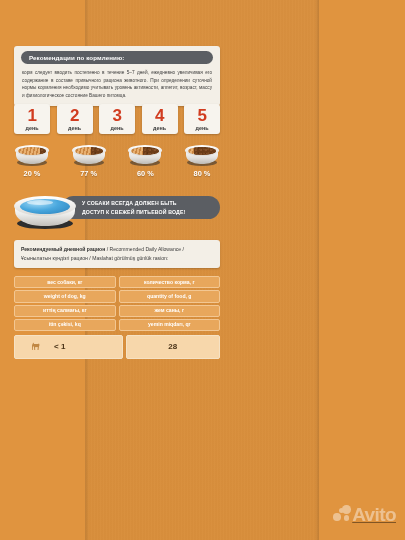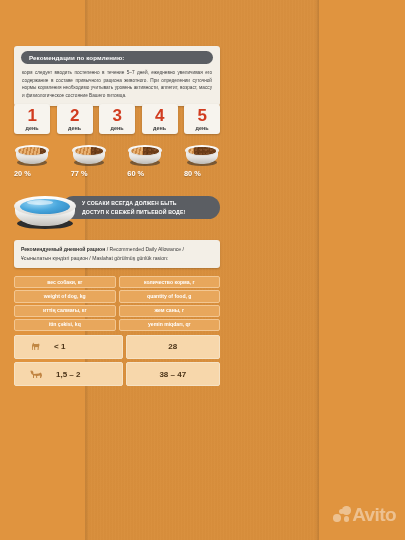--- a/index.html
+++ b/index.html
@@ -85,21 +85,21 @@
     font-size: 5.4px;
     font-weight: bold;
     margin-top: 1px;
   }
 
   
   .bowls-row {
     position: absolute; left: 14px; top: 142px; width: 206px;
     display: flex; justify-content: space-between;
   }
-  .bowl-cell { width: 36px; }
+  .bowl-cell { width: 36px; text-align: center; }
   .bowl {
     position: relative;
     width: 34px; height: 24px;
     margin: 0 auto;
   }
   .bowl-shadow {
     position: absolute; left: 2px; bottom: 0px;
     width: 30px; height: 7px; border-radius: 50%;
     background: #2b2b2b; opacity: .55;
   }
@@ -239,22 +239,23 @@
     color: #4a3318;
     font-size: 8px;
     font-weight: bold;
   }
   .td-left { justify-content: flex-start; padding-left: 14px; gap: 12px; }
   .dog-icon { display: block; }
 
   
   .avito {
     position: absolute; right: 9px; bottom: 16px;
-    display: flex; align-items: center; gap: 2px;
+    display: flex; gap: 2px;
     opacity: .42;
+    text-decoration: underline;
   }
   .avito-dots { position: relative; width: 17px; height: 17px; }
   .avito-dots i { position: absolute; border-radius: 50%; background: #ffffff; display:block; }
   .d1 { width: 7.5px; height: 7.5px; left: 0px; top: 8px; }
   .d2 { width: 5px;   height: 5px;   left: 6px; top: 2.5px; }
   .d3 { width: 8.5px; height: 8.5px; left: 9px; top: 0px; }
   .d4 { width: 5.5px; height: 5.5px; left: 10.5px; top: 10px; }
   .avito-word {
     color: #ffffff;
     font-size: 19px;
@@ -392,27 +393,20 @@
       <div class="td-cell td-left">
         <svg class="dog-icon" width="13" height="11" viewBox="0 0 26 22">
           <path fill="#c18844" d="M7 6 L9 3 L10 6 L18 6 L20 5 L21 8 L20 11 L19 18 L17 18 L17.5 12 L12 12.5 L12.5 18 L10.5 18 L10 12 L8 10 L7.5 18 L6 18 L6 9 Z"></path>
         </svg>
         <span>&lt; 1</span>
       </div>
       <div class="td-cell">28</div>
     </div>
 
     <div class="tr-row">
-      <div class="td-cell td-left">
-        <svg class="dog-icon" width="15" height="11" viewBox="0 0 30 22">
-          <path fill="#c08341" d="M3 5 L4 2 L6 5 L7 3 L8.5 6 L9 10 L20 9 L23 7 L25 9 L26 13 L24 18 L22 18 L22.5 13 L16 14 L16.5 18 L14.5 18 L14 13.5 L10 13 L10 18 L8 18 L8 12 L5 10 Z"></path>
-        </svg>
-        <span>1,5 – 2</span>
-      </div>
-      <div class="td-cell">38 – 47</div>
     </div>
 
   </div>
 
   <div class="avito">
     <div class="avito-dots">
       <i class="d1"></i>
         <i class="d2"></i>
         <i class="d3"></i>
         <i class="d4"></i>

